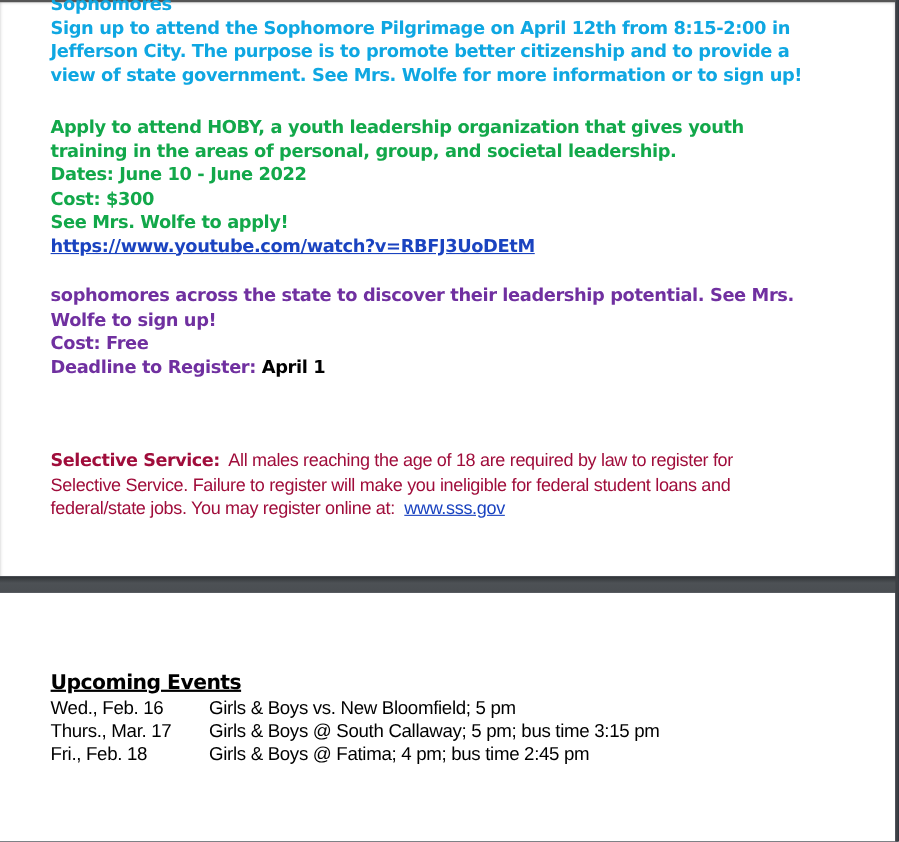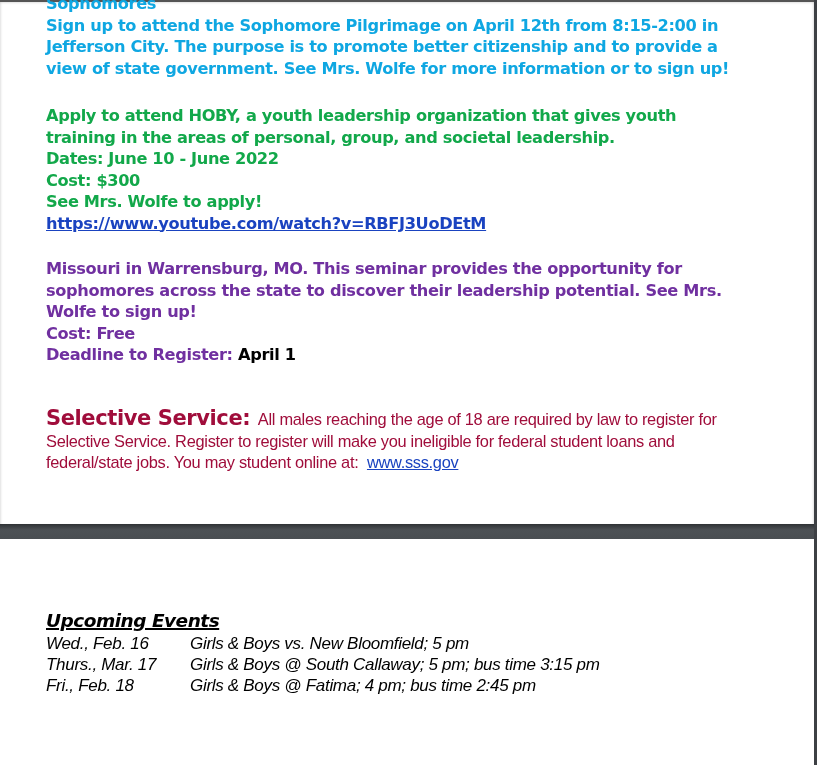--- a/index.html
+++ b/index.html
@@ -81,30 +81,29 @@
     .sec-hoby { top: 105px; }
     .sec-missouri { top: 258px; }
     .sec-selective {
       top: 408px;
       font-family: "Liberation Sans", sans-serif;
       font-size: 16.4px;
       line-height: 21.5px;
       color: #a00d3b;
       letter-spacing: -0.3px;
     }
-    .sec-selective .label { font-weight: bold; font-family: "DejaVu Sans", sans-serif; font-size: 21px; letter-spacing: -0.4px; }
+    .sec-selective .label { font-weight: bold; font-family: "DejaVu Sans", sans-serif; font-size: 16px; letter-spacing: -0.4px; }
     .sec-selective a.link { font-family: "Liberation Sans", sans-serif; }
 
     .events {
       position: absolute;
       left: 46px;
       top: 70px;
       font-family: "Liberation Sans", sans-serif;
       color: #000;
-      font-style: italic;
     }
     .events-title {
       font-family: "DejaVu Sans", sans-serif;
       font-weight: bold;
       font-size: 18.5px;
       letter-spacing: -0.5px;
       text-decoration: underline;
       text-decoration-thickness: 2px;
       margin: 0;
       line-height: 24px;
@@ -136,38 +135,37 @@
       <p class="bold-para green">training in the areas of personal, group, and societal leadership.</p>
       <p class="bold-para green">Dates: June 10 - June 2022</p>
       <p class="bold-para green">Cost: $300</p>
       <p class="bold-para green">See Mrs. Wolfe to apply!</p>
       <p class="bold-para">
         <a class="link">https://www.youtube.com/watch?v=RBFJ3UoDEtM</a>
       </p>
     </div>
 
     <div class="content sec-missouri">
-      <p class="bold-para purple">Missouri in Warrensburg, MO. This seminar provides the opportunity for</p>
       <p class="bold-para purple">sophomores across the state to discover their leadership potential. See Mrs.</p>
       <p class="bold-para purple">Wolfe to sign up!</p>
       <p class="bold-para purple">Cost: Free</p>
       <p class="bold-para">
         <span class="purple">Deadline to Register:</span>
         <span class="black">April 1</span>
       </p>
     </div>
 
     <div class="content sec-selective">
       <div>
         <span class="label">Selective Service:</span>&nbsp;
         <span>All males reaching the age of 18 are required by law to register for</span>
       </div>
-      <div>Selective Service.  Register to register will make you ineligible for federal student loans and</div>
+      <div>Selective Service.  Failure to register will make you ineligible for federal student loans and</div>
       <div>
-        <span>federal/state jobs.  You may student online at:</span>&nbsp;
+        <span>federal/state jobs.  You may register online at:</span>&nbsp;
         <a class="link">www.sss.gov</a>
       </div>
     </div>
   </div>
 
   <div class="page-gap"></div>
 
   <div class="page page-2">
     <div class="events">
       <p class="events-title">Upcoming Events</p>

